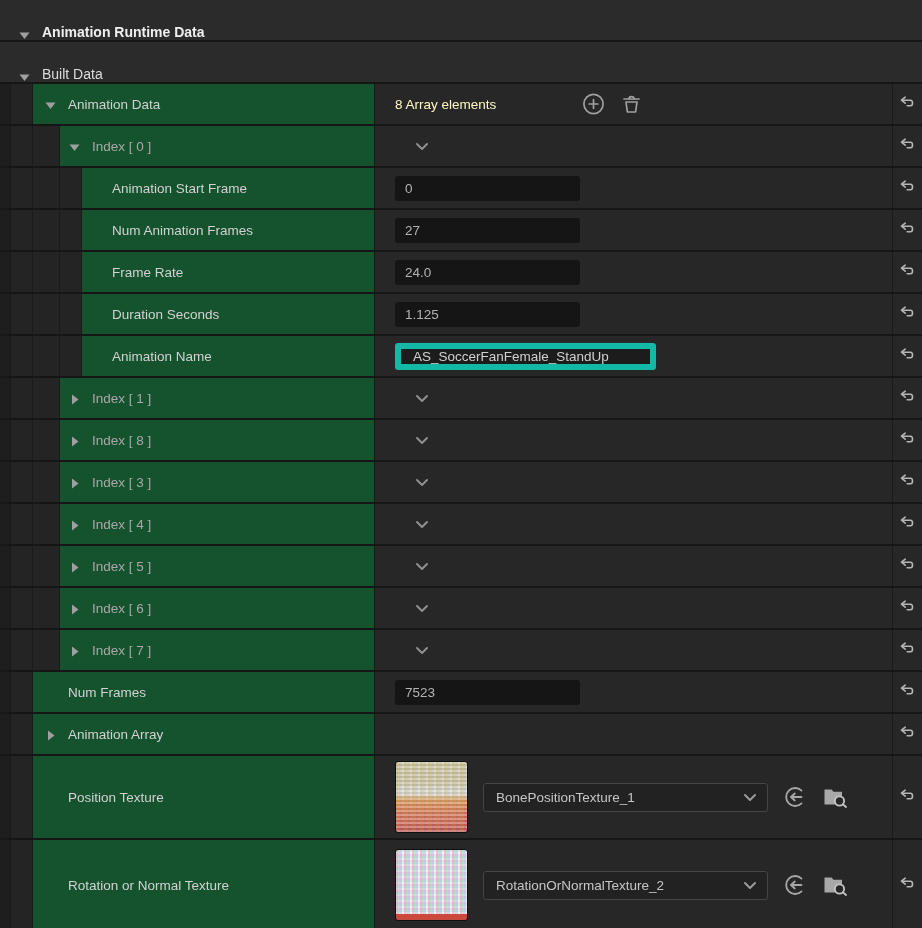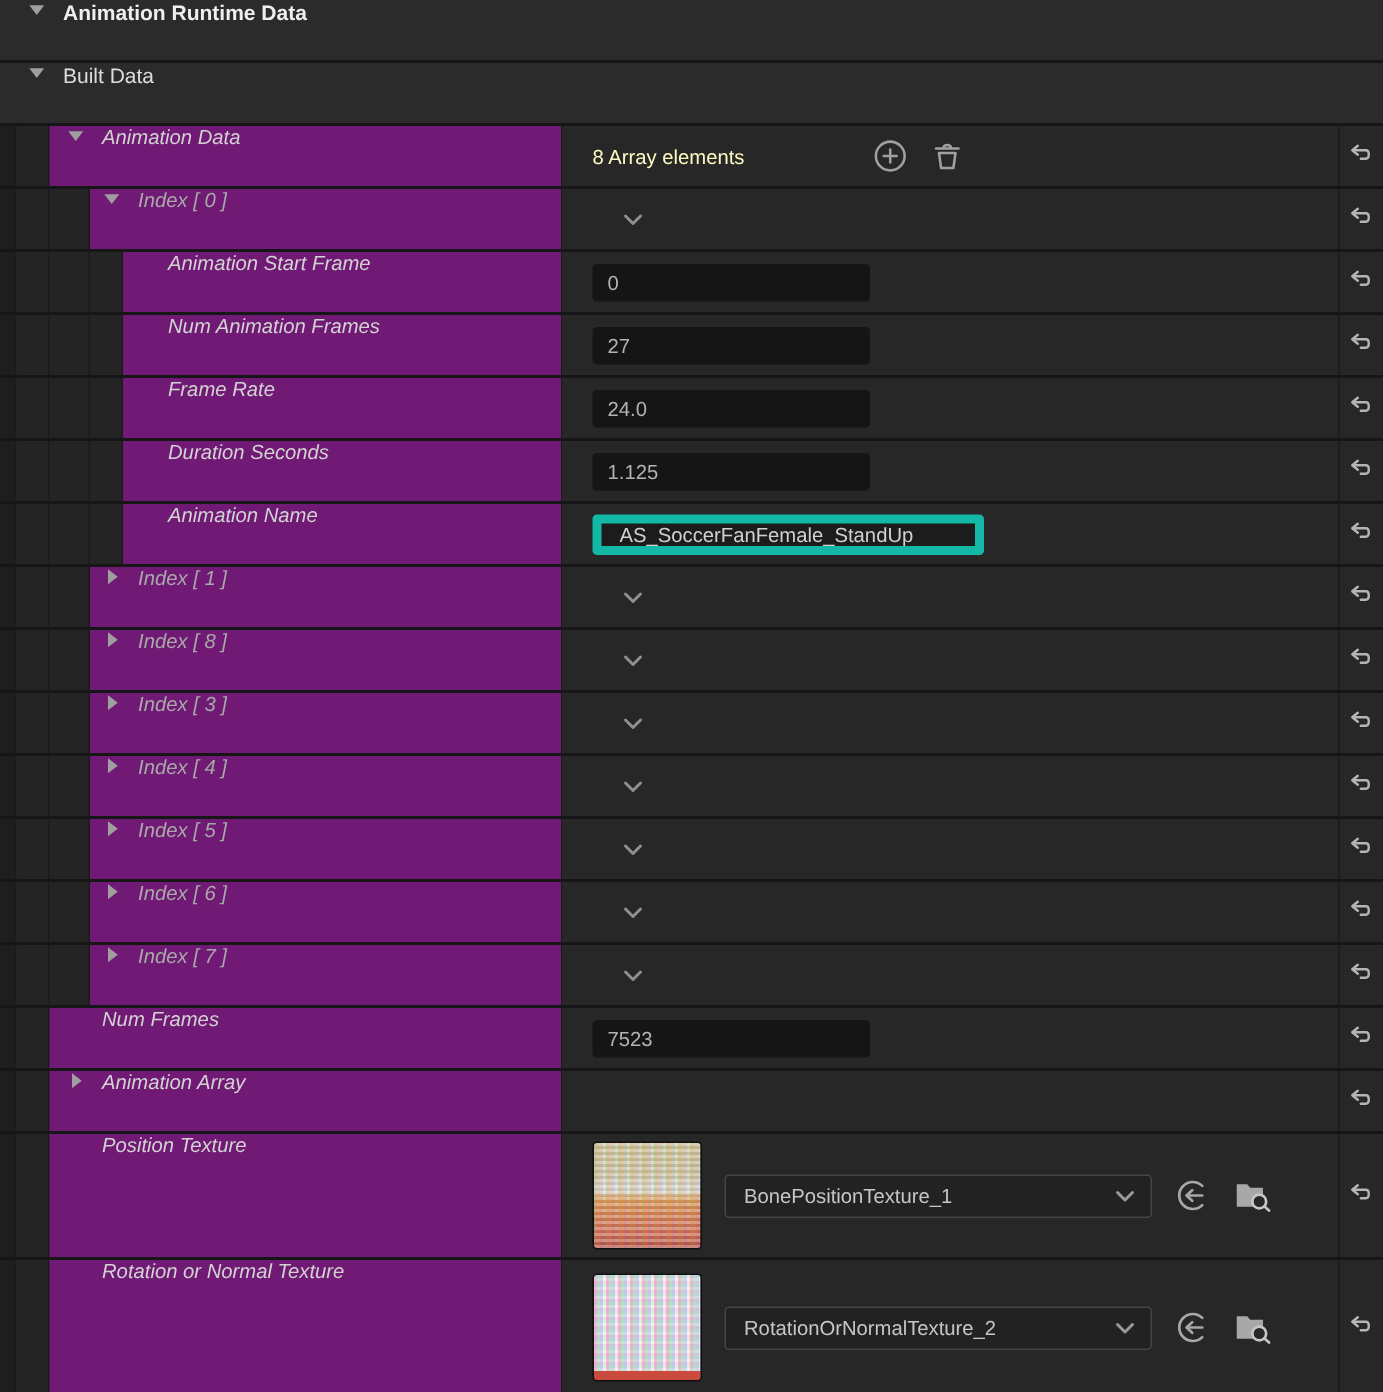--- a/index.html
+++ b/index.html
@@ -7,31 +7,31 @@
     width:922px;height:928px;overflow:hidden;position:relative;
     background:#1e1e1e;
     font-family:"Liberation Sans","DejaVu Sans",sans-serif;
     font-size:13.5px;color:#cfcfcf;
     -webkit-font-smoothing:antialiased;
   }
   .row{display:flex;align-items:stretch;height:40px;border-bottom:2px solid #161616;background:#272727;}
   .row.tall{height:82px;}
   .row.tall2{height:90px;border-bottom:none;}
   
-  .header{display:flex;align-items:flex-start;gap:12px;padding-left:19px;background:#2b2b2b;}
+  .header{display:flex;align-items:flex-end;gap:12px;padding-left:19px;background:#2b2b2b;}
   .header .cat-label{color:#efefef;font-weight:bold;font-size:14px;}
   .header.sub .cat-label{font-weight:normal;color:#dcdcdc;}
   
   .gut{flex:none;border-right:1px solid #1a1a1a;background:#242424;}
   .g1{width:10px;background:#1e1e1e;}
   .g2{width:21px;}
   .g3{width:26px;}
   .g4{width:21px;}
   
-  .name{flex:1;display:flex;align-items:flex-start;background:#701a75;border-right:1px solid #1a1a1a;font-style:italic;}
+  .name{flex:1;display:flex;align-items:center;background:#14532d;border-right:1px solid #1a1a1a;}
   .name .tri{flex:none;}
   .lvl2 .name{padding-left:12px;}
   .lvl3 .name{padding-left:9px;}
   .lvl4 .name{padding-left:30px;}
   .name .lbl{margin-left:12px;color:#d2d2d2;white-space:nowrap;}
   .lvl3 .name .lbl{color:#a9a9a9;}
   .lvl4 .name .lbl{margin-left:0;}
   .value{flex:none;width:518px;position:relative;display:flex;align-items:center;background:#272727;border-right:1px solid #1a1a1a;padding-left:20px;box-sizing:border-box;}
   .reset{flex:none;width:29px;display:flex;align-items:center;justify-content:center;background:#272727;}
   .reset svg{cursor:pointer;}

